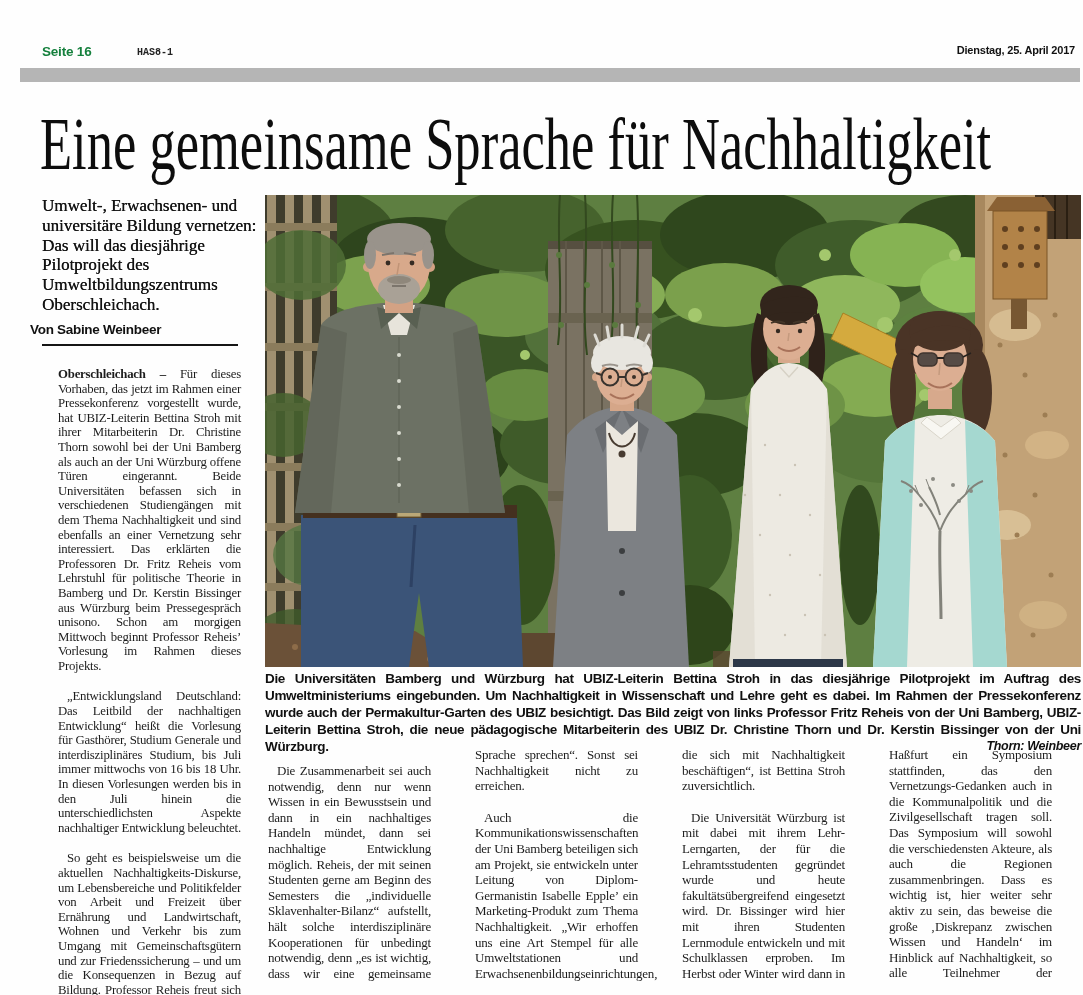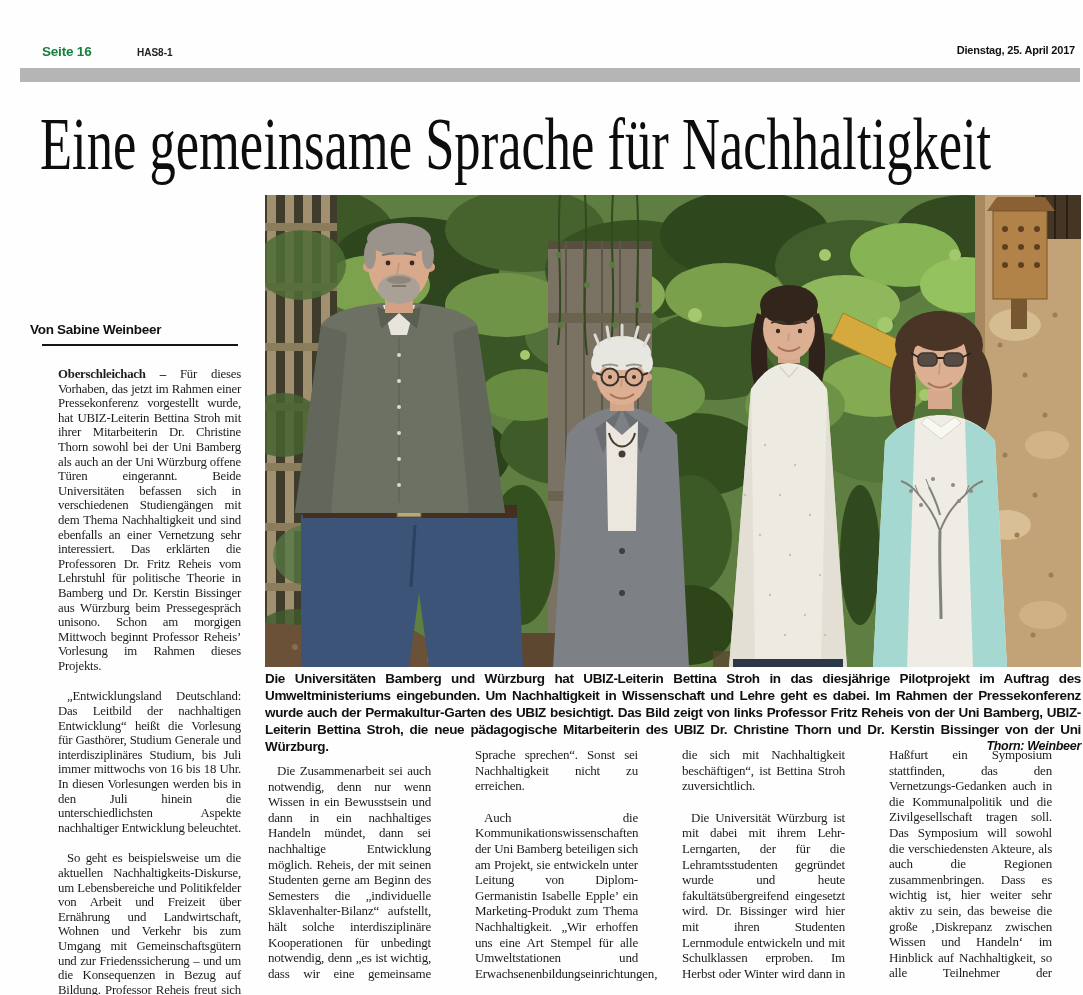--- a/index.html
+++ b/index.html
@@ -1,21 +1,21 @@
 <!DOCTYPE html>
 <html lang="de"><head>
 <meta charset="utf-8">
 <style>
   html,body{margin:0;padding:0;background:#e9e9e9;}
   .page{position:relative;width:1083px;height:995px;background:#fefefe;overflow:hidden;
         font-family:"Liberation Serif",serif;color:#1c1c1c;margin:0 auto;}
   
   .hdr-page{position:absolute;left:42px;top:44px;font-family:"Liberation Sans",sans-serif;
             font-weight:700;font-size:13.5px;letter-spacing:-0.2px;color:#15803d;}
-  .hdr-code{position:absolute;left:137px;top:47px;font-family:Liberation Sans, sans-serif;
+  .hdr-code{position:absolute;left:137px;top:47px;font-family:Liberation Mono, monospace;
             font-weight:700;font-size:10px;color:#222;}
   .hdr-title{position:absolute;left:0;top:24px;width:100%;text-align:center;}
   .hdr-title span{display:inline-block;font-family:"Liberation Serif",serif;font-size:37px;
             line-height:1;color:#0a0a0a;transform:scaleX(0.92);letter-spacing:0.5px;}
   .hdr-date{position:absolute;right:8px;top:44px;font-family:Liberation Sans, sans-serif;
             font-weight:700;font-size:11px;letter-spacing:-0.2px;color:#111;}
   .graybar{position:absolute;left:20px;top:68px;width:1060px;height:14px;background:#b5b5b5;}
   
   .headline{position:absolute;left:40px;top:106px;font-size:74px;line-height:76px;color:#0d0d0d;
             white-space:nowrap;font-weight:400;transform:scaleX(0.71);transform-origin:left top;}
@@ -51,20 +51,21 @@
 
 <div class="page">
 
   <div class="hdr-page">Seite 16</div>
   <div class="hdr-code">HAS8-1</div>
   <div class="hdr-date">Dienstag, 25. April 2017</div>
   <div class="graybar"></div>
 
   <div class="headline">Eine gemeinsame Sprache für Nachhaltigkeit</div>
 
+  <div class="lead">Umwelt-, Erwachsenen- und universitäre Bildung vernetzen: Das will das diesjährige Pilotprojekt des Umweltbildungszentrums Oberschleichach.</div>
   <div class="byline">Von Sabine Weinbeer</div>
   <div class="byline-rule"></div>
 
   <div class="body-left">
     <p><b class="dateline">Oberschleichach – </b><span>Für dieses Vorhaben, das jetzt im Rahmen einer Pressekonferenz vorgestellt wurde, hat UBIZ-Leiterin Bettina Stroh mit ihrer Mitarbeiterin Dr. Christine Thorn sowohl bei der Uni Bamberg als auch an der Uni Würzburg offene Türen eingerannt. Beide Universitäten befassen sich in verschiedenen Studiengängen mit dem Thema Nachhaltigkeit und sind ebenfalls an einer Vernetzung sehr interessiert. Das erklärten die Professoren Dr. Fritz Reheis vom Lehrstuhl für politische Theorie in Bamberg und Dr. Kerstin Bissinger aus Würzburg beim Pressegespräch unisono. Schon am morgigen Mittwoch beginnt Professor Reheis’ Vorlesung im Rahmen dieses Projekts.</span></p>
     <p class="indent">„Entwicklungsland Deutschland: Das Leitbild der nachhaltigen Entwicklung“ heißt die Vorlesung für Gasthörer, Studium Generale und interdisziplinäres Studium, bis Juli immer mittwochs von 16 bis 18 Uhr. In diesen Vorlesungen werden bis in den Juli hinein die unterschiedlichsten Aspekte nachhaltiger Entwicklung beleuchtet.</p>
     <p class="indent">So geht es beispielsweise um die aktuellen Nachhaltigkeits-Diskurse, um Lebensbereiche und Politikfelder von Arbeit und Freizeit über Ernährung und Landwirtschaft, Wohnen und Verkehr bis zum Umgang mit Gemeinschaftsgütern und zur Friedenssicherung – und um die Konsequenzen in Bezug auf Bildung. Professor Reheis freut sich sehr über den Austausch mit dem UBIZ, „denn wir sind die Praxis“, erklärte Bettina Stroh nicht ohne Stolz auf ihre Arbeit.</p>
   </div>
 
   <div class="photo">

